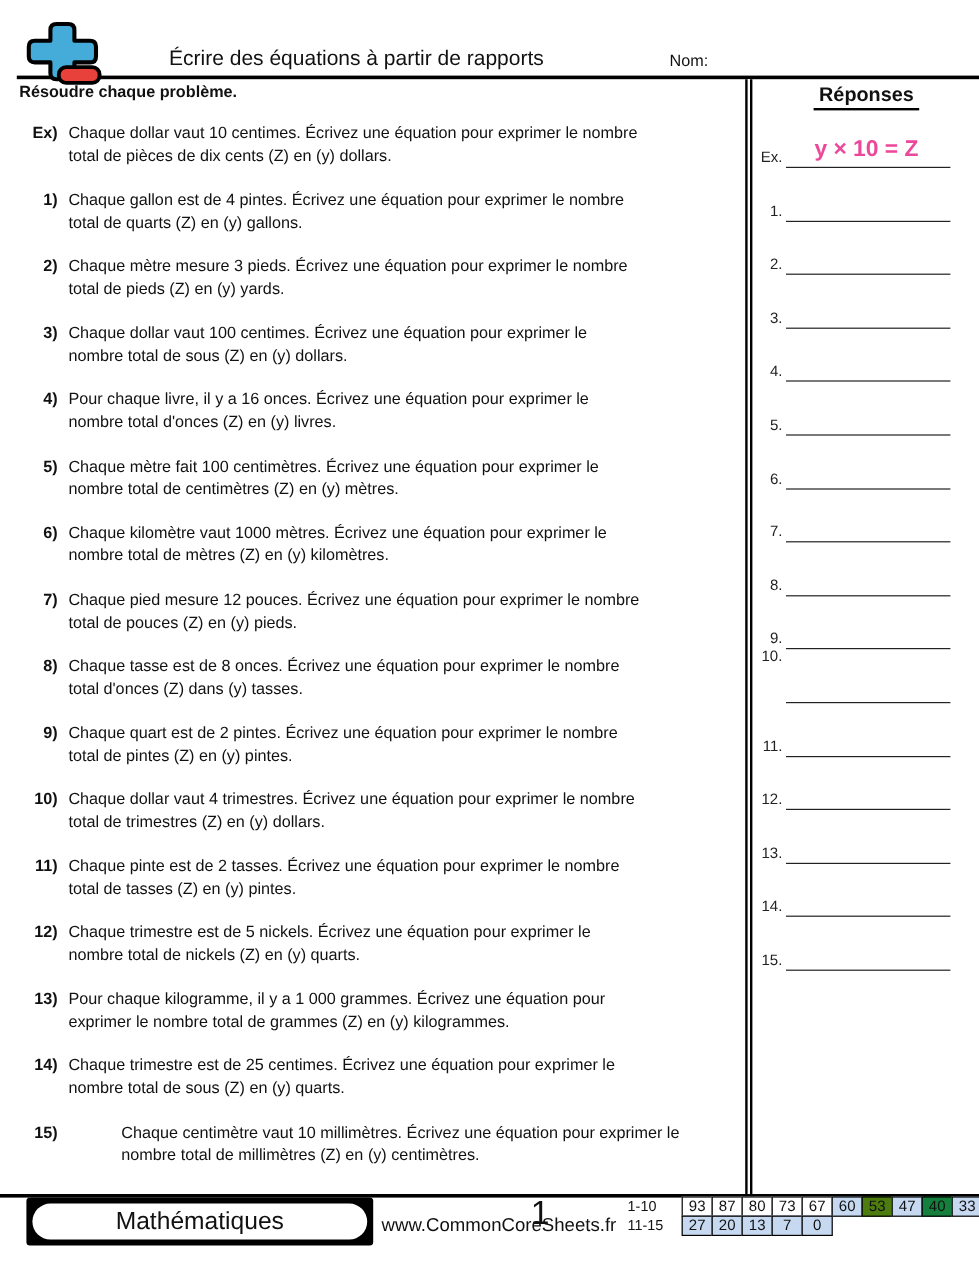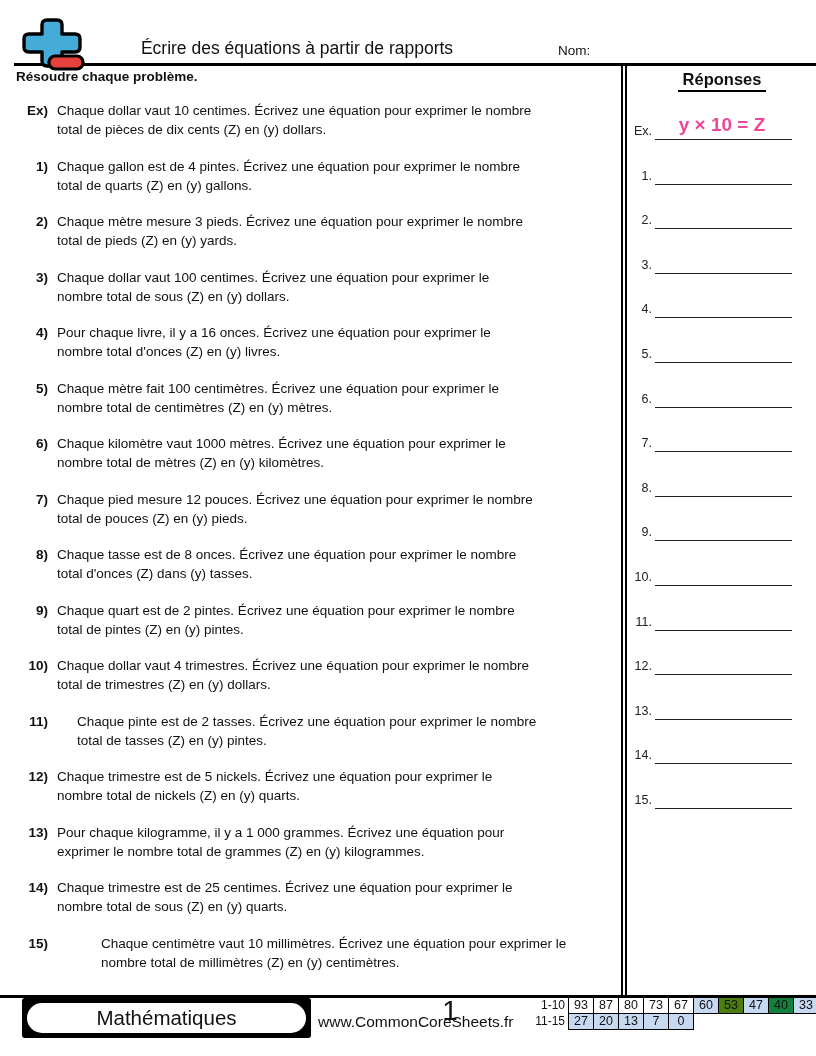--- a/index.html
+++ b/index.html
@@ -34,21 +34,21 @@
   .footer-rule{position:absolute;left:0;top:995px;width:816px;height:2.5px;background:#000;}
   .brand-badge{position:absolute;left:22px;top:998px;width:289px;height:40px;
     background:#000;border-radius:3px;}
   .brand-pill{position:absolute;left:5px;top:5px;right:5px;bottom:5px;background:#fff;
     border-radius:16px;text-align:center;line-height:29px;font-size:20.5px;font-weight:normal;}
   .site-url{position:absolute;left:318px;top:1013px;font-size:15.5px;}
   .page-number{position:absolute;left:405px;top:995px;width:90px;text-align:center;font-size:28px;}
   .score-table{position:absolute;left:523px;top:997px;}
   .score-row{display:flex;height:17px;}
   .score-row + .score-row{margin-top:-1px;}
-  .score-label{width:42px;text-align:right;padding-right:4px;font-size:12px;line-height:17px;}
+  .score-label{width:42px;padding-right:4px;font-size:12px;line-height:17px;}
   .score-cell{box-sizing:border-box;width:26px;height:17px;border:1px solid #000;margin-left:-1px;
     text-align:center;font-size:12.5px;line-height:14.5px;background:#fff;}
 </style>
 </head>
 <body>
 
 <svg class="logo" viewBox="0 0 86 58">
   <path id="logo-plus" d="M22,9 Q22,4 27,4 L37,4 Q42,4 42,9 L42,18 L55,18 Q60,18 60,23 L60,31 Q60,36 55,36 L42,36 L42,45 Q42,50 37,50 L27,50 Q22,50 22,45 L22,36 L9,36 Q4,36 4,31 L4,23 Q4,18 9,18 L22,18 Z" fill="#45ABD8" stroke="#000" stroke-width="3.4" stroke-linejoin="round"></path>
   <rect id="logo-minus" x="29" y="40" width="34" height="13" rx="6" fill="#E8413C" stroke="#000" stroke-width="3.2"></rect>
 </svg>
@@ -76,21 +76,21 @@
     <div class="ans-label" style="top: 347px;">5.</div>
     <div class="ans-line" style="top: 362px;"></div>
     <div class="ans-label" style="top: 391.6px;">6.</div>
     <div class="ans-line" style="top: 406.6px;"></div>
     <div class="ans-label" style="top: 436.2px;">7.</div>
     <div class="ans-line" style="top: 451.2px;"></div>
     <div class="ans-label" style="top: 480.8px;">8.</div>
     <div class="ans-line" style="top: 495.8px;"></div>
     <div class="ans-label" style="top: 525.4px;">9.</div>
     <div class="ans-line" style="top: 540.4px;"></div>
-    <div class="ans-label" style="top: 570px;">10.</div>
+    <div class="ans-label" style="top: 540px;">10.</div>
     <div class="ans-line" style="top: 585px;"></div>
     <div class="ans-label" style="top: 614.6px;">11.</div>
     <div class="ans-line" style="top: 629.6px;"></div>
     <div class="ans-label" style="top: 659.2px;">12.</div>
     <div class="ans-line" style="top: 674.2px;"></div>
     <div class="ans-label" style="top: 703.8px;">13.</div>
     <div class="ans-line" style="top: 718.8px;"></div>
     <div class="ans-label" style="top: 748.4px;">14.</div>
     <div class="ans-line" style="top: 763.4px;"></div>
     <div class="ans-label" style="top: 793px;">15.</div>
@@ -146,21 +146,21 @@
     <div class="problem" style="top: 600.5px;">
       <div class="problem-num">9)</div>
       <div class="problem-text">Chaque quart est de 2 pintes. Écrivez une équation pour exprimer le nombre
 total de pintes (Z) en (y) pintes.</div>
     </div>
     <div class="problem" style="top: 656px;">
       <div class="problem-num">10)</div>
       <div class="problem-text">Chaque dollar vaut 4 trimestres. Écrivez une équation pour exprimer le nombre
 total de trimestres (Z) en (y) dollars.</div>
     </div>
-    <div class="problem" style="top: 711.5px; padding-left: 20px;">
+    <div class="problem" style="top: 711.5px;">
       <div class="problem-num">11)</div>
       <div class="problem-text">Chaque pinte est de 2 tasses. Écrivez une équation pour exprimer le nombre
 total de tasses (Z) en (y) pintes.</div>
     </div>
     <div class="problem" style="top: 767px;">
       <div class="problem-num">12)</div>
       <div class="problem-text">Chaque trimestre est de 5 nickels. Écrivez une équation pour exprimer le
 nombre total de nickels (Z) en (y) quarts.</div>
     </div>
     <div class="problem" style="top: 822.5px;">

